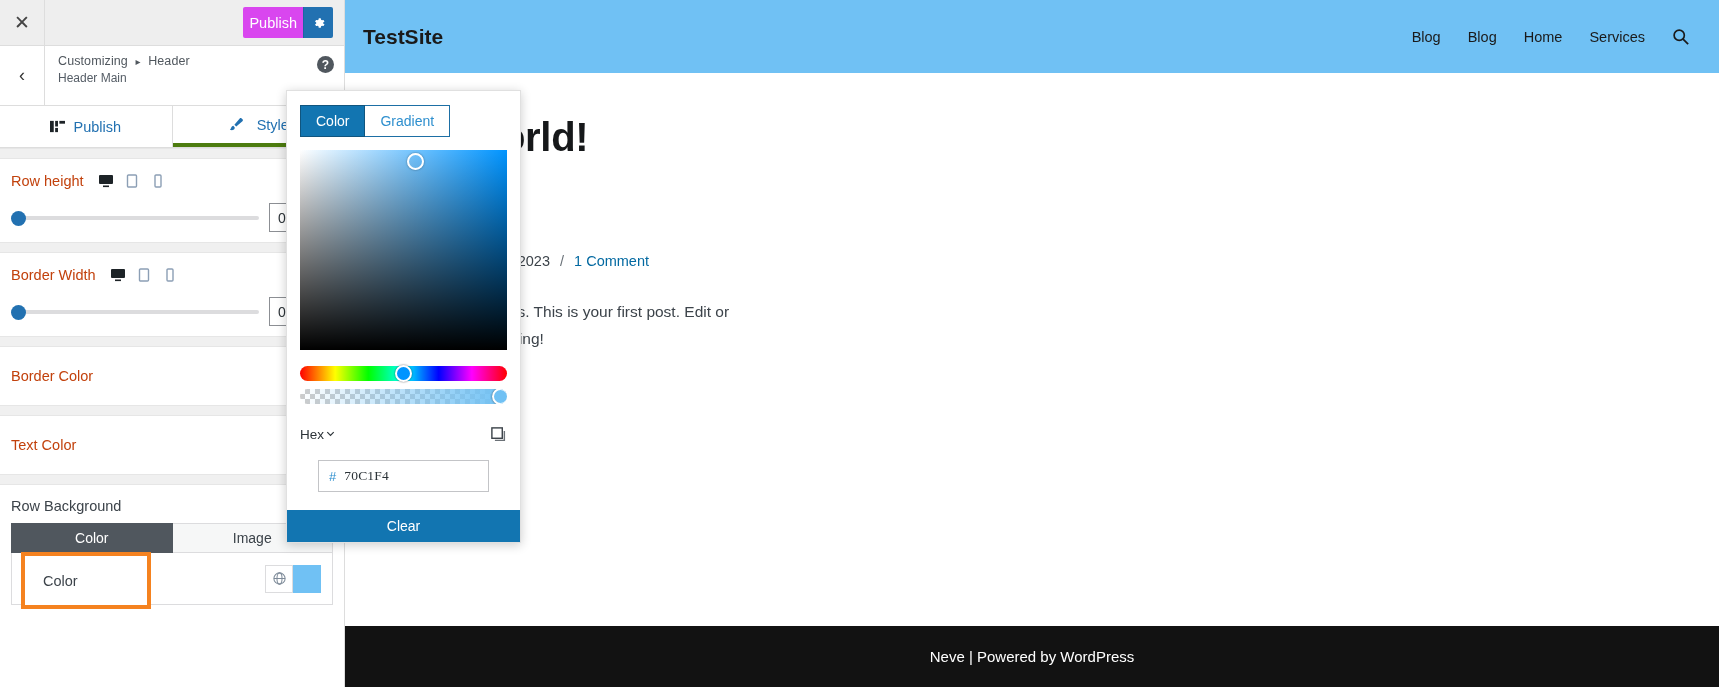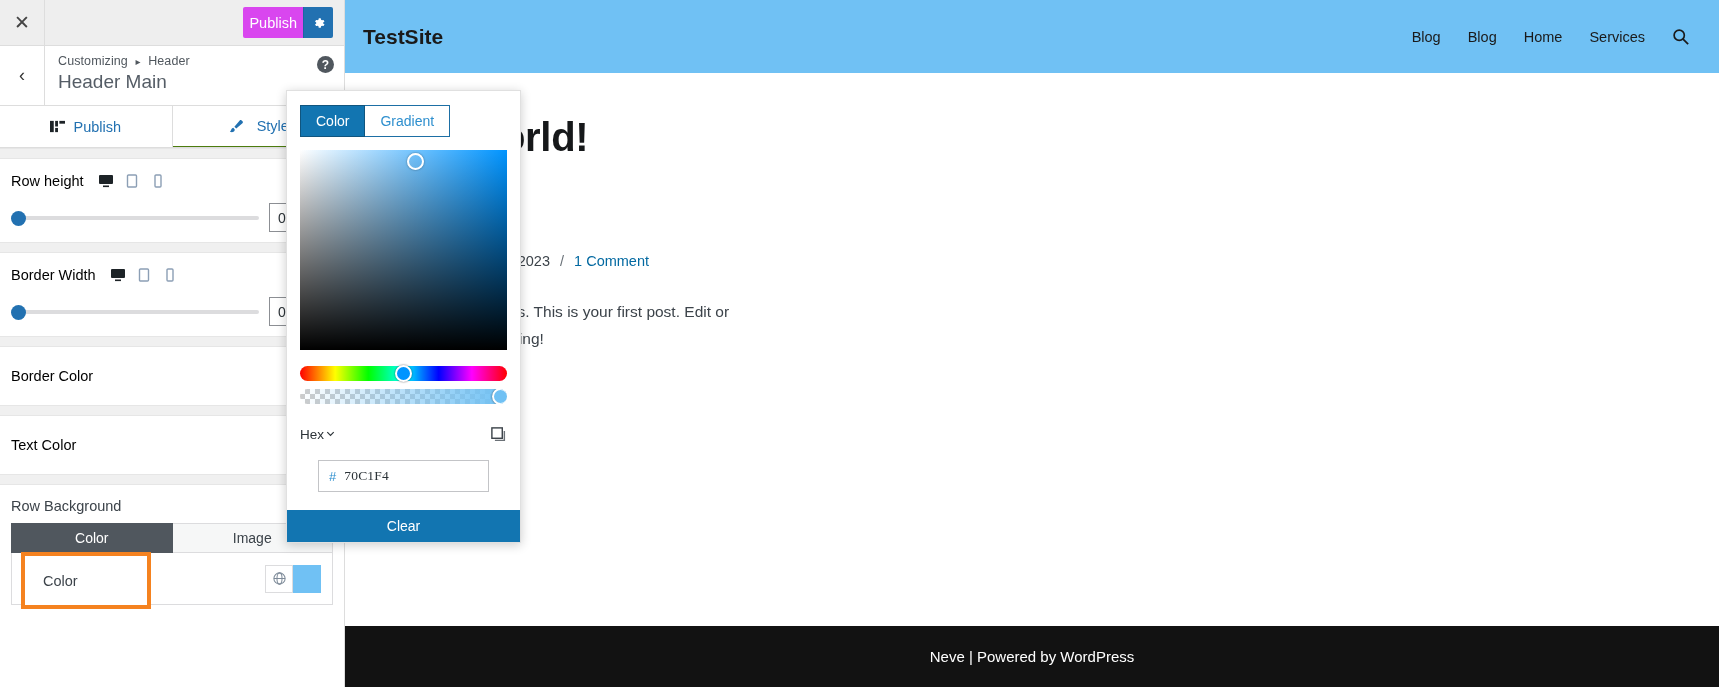--- a/index.html
+++ b/index.html
@@ -52,44 +52,44 @@
     border-bottom: 1px solid #ddd; background: #fff;
   }
   .cz-back {
     width: 45px; border-right: 1px solid #ddd;
     display: flex; align-items: center; justify-content: center;
     color: #333; font-size: 18px; cursor: pointer;
   }
   .cz-titles { flex: 1; padding: 8px 13px 0 13px; position: relative; }
   .cz-breadcrumb { font-size: 12.5px; color: #50575e; letter-spacing: .1px; }
   .cz-breadcrumb .sep { margin: 0 4px; font-size: 10px; }
-  .cz-panel-title { font-size: 19px; color: #555d66; margin-top: 3px; font-weight: 400; }
+  .cz-panel-title { font-size: 12px; color: #555d66; margin-top: 3px; font-weight: 400; }
   .cz-help {
     position: absolute; right: 10px; top: 10px;
     width: 17px; height: 17px; border-radius: 50%;
     background: #50575e; color: #fff; font-size: 12px; font-weight: bold;
     display: flex; align-items: center; justify-content: center; cursor: pointer;
   }
 
   .cz-tabs { display: flex; border-bottom: 1px solid #ddd; height: 42px; }
   .cz-tab {
     flex: 1; display: flex; align-items: center; justify-content: center;
     gap: 8px; font-size: 14.5px; color: #2271b1; cursor: pointer;
     border-right: 1px solid #ddd; background: #fff;
   }
   .cz-tab:last-child { border-right: none; }
-  .cz-tab.active { border-bottom: 1px solid #4d7c0f; color: #2271b1; gap: 14px; }
+  .cz-tab.active { border-bottom: 4px solid #4d7c0f; color: #2271b1; gap: 14px; }
   .cz-tab .tico { display: inline-flex; }
 
   .cz-body { height: calc(687px - 46px - 60px - 42px); overflow: hidden; background:#fff; }
   .sep-band { height: 11px; background: #f0f0f0; border-top: 1px solid #e6e6e6; border-bottom: 1px solid #e6e6e6; }
 
   .ctrl { padding: 13px 11px 10px 11px; }
   .ctrl-head { display: flex; align-items: center; }
-  .ctrl-label { font-size: 14.5px; color: #000000; }
+  .ctrl-label { font-size: 14.5px; color: #c2410c; }
   .dev-icons { display: flex; gap: 9px; margin-left: 14px; align-items: center; }
   .dev-ic { width: 17px; height: 17px; display: flex; align-items: center; justify-content: center; cursor: pointer; }
   .unit-grp { margin-left: auto; display: flex; align-items: center; gap: 3px; }
   .unit-px {
     background: #50575e; color: #fff; font-size: 10.5px; font-weight: bold;
     padding: 2px 5px; border-radius: 2px; cursor: pointer; letter-spacing: .4px;
   }
   .unit-other { font-size: 10.5px; color: #50575e; cursor: pointer; }
 
   .slider-row { display: flex; align-items: center; margin-top: 14px; gap: 10px; }

